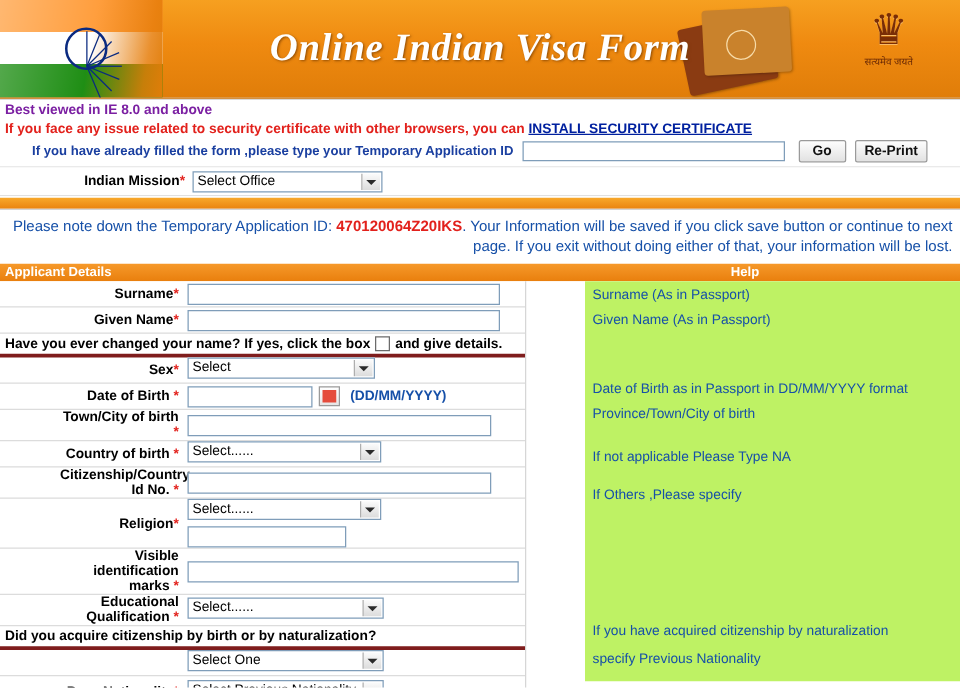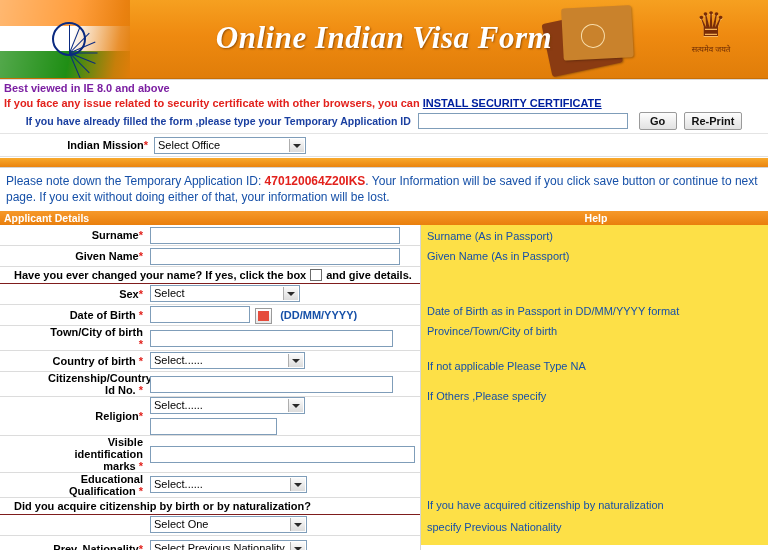--- a/index.html
+++ b/index.html
@@ -243,20 +243,21 @@
     border-bottom: 1px solid #d3d3d3;
   }
 
   
   .note {
     padding: 5px 6px 6px 6px;
     font-size: 12px;
     color: #1650a8;
     line-height: 16px;
     background: #fff;
+    text-align: right;
   }
   .note .idval { color: #e2211c; font-weight: bold; }
 
   
   .section-head {
     display: flex;
     height: 14px;
     background: linear-gradient(180deg,#f6992a,#e97f0d);
     color: #ffffff;
     font-size: 10.5px;
@@ -270,22 +271,23 @@
   .form-wrap {
     display: flex;
     background: #fff;
   }
   .form-left {
     width: 420px;
     border-right: 1px solid #d6d6d6;
   }
   .form-right {
     flex: 1;
-    background: #fde047;
+    background: #bef264;
     position: relative;
+    margin-left: 47px;
   }
   .help-item {
     position: absolute;
     left: 6px;
     font-size: 11px;
     color: #1650a8;
     line-height: 14px;
     width: 330px;
   }
   .frow {
@@ -303,22 +305,22 @@
     box-sizing: border-box;
     padding-left: 48px;
   }
   .fctl {
     flex: 1;
     padding-left: 2px;
   }
   .wide-row {
     font-weight: bold;
     font-size: 11px;
-    padding: 2px 0 2px 14px;
-    border-bottom: 1px solid #7f1d1d;
+    padding: 2px 0 2px 4px;
+    border-bottom: 3px solid #7f1d1d;
     display: flex;
     align-items: center;
   }
   .chk {
     width: 12px; height: 12px;
     border: 1px solid #6b6b6b;
     background: #fff;
     display: inline-block;
     vertical-align: middle;
     margin: 0 4px;

